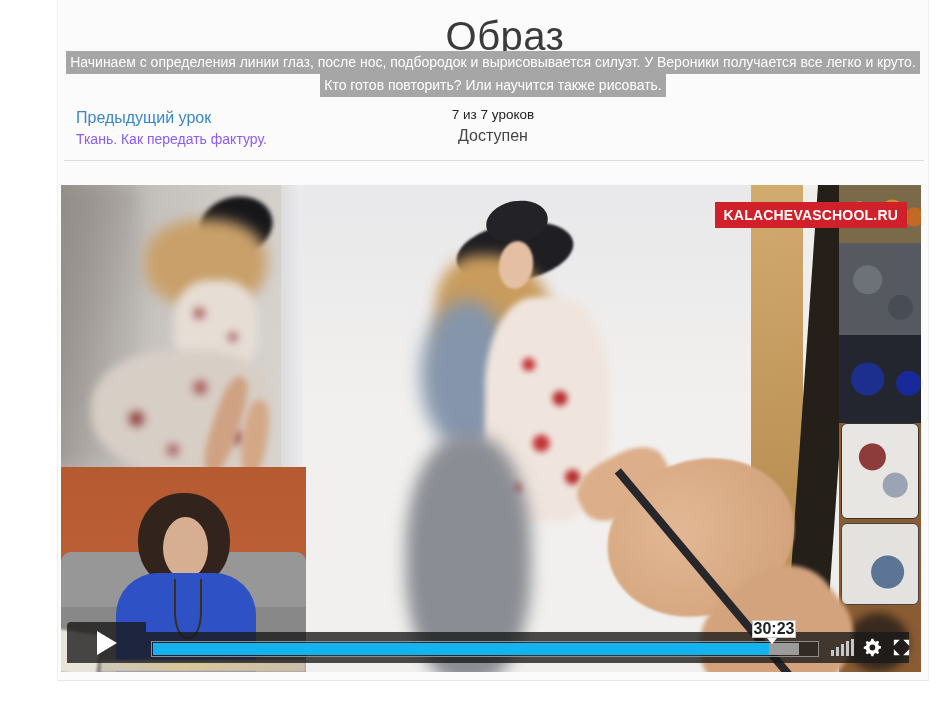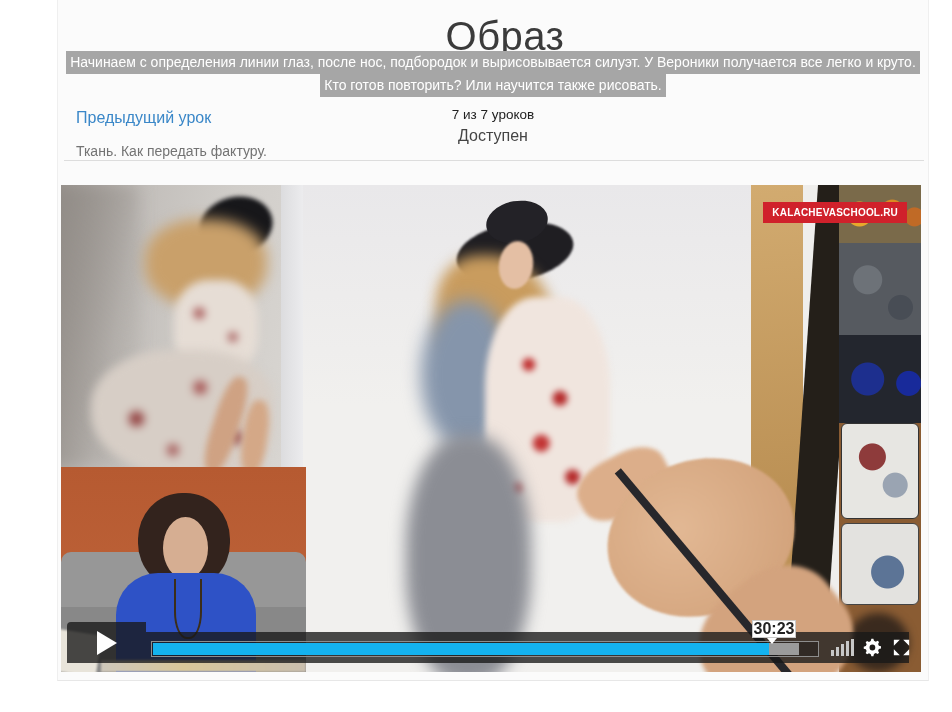--- a/index.html
+++ b/index.html
@@ -7,31 +7,31 @@
   .stage{position:relative;width:952px;height:712px;background:#fff;overflow:hidden;}
   .abs{position:absolute;}
   .content{position:absolute;left:57px;top:0;width:870px;height:680px;background:#fbfbfb;
     border-left:1px solid #efefef;border-right:1px solid #efefef;border-bottom:1px solid #e7e7e7;}
   .page-title{position:absolute;top:2px;left:0;width:100%;text-align:center;font-size:40px;
     font-weight:300;color:#3b3b3b;letter-spacing:.5px;line-height:44px;margin:12px;}
   .desc{position:absolute;top:51px;left:0;width:100%;text-align:center;font-size:14px;line-height:21px;}
   .desc .hl{background:var(--selection-gray,#a6a6a6);color:#fff;padding:1px 4px;display:inline-block;}
   .prev{position:absolute;left:18px;top:109px;}
   .prev a{color:var(--link-blue,#3a87c8);font-size:16px;text-decoration:none;cursor:pointer;}
-  .prev .ptitle{margin-top:16px;font-size:14px;color:#737373;}
+  .prev .ptitle{margin-top:4px;font-size:14px;color:#8b5cf6;}
   .centercol{position:absolute;left:0;right:0;top:107px;text-align:center;}
   .counter{font-size:13.5px;color:#222;}
   .status{font-size:16px;color:#444;margin-top:5px;}
   .divider{position:absolute;top:160px;left:6px;right:4px;border-top:1px solid #ddd;}
   
   .video{position:absolute;left:3px;top:185px;width:860px;height:487px;overflow:hidden;background:#efeeec;cursor:pointer;}
   .badge{position:absolute;background:var(--badge-red,#d0212b);color:#fff;font-weight:700;
     padding:5px 9px;font-size:15px;letter-spacing:.2px;white-space:nowrap;}
   .badge.left{left:15px;top:15px;}
-  .badge.right{right:14px;top:17px;font-size:10px;}
+  .badge.right{right:14px;top:17px;font-size:14px;}
   
   .playbox{position:absolute;left:6px;top:437px;width:79px;height:41px;background:rgba(24,24,24,.78);
     border-radius:4px 0 0 0;cursor:pointer;}
   .tri{position:absolute;left:30px;top:9px;width:0;height:0;border-left:20px solid #fff;
     border-top:12px solid transparent;border-bottom:12px solid transparent;}
   .cbar{position:absolute;left:85px;top:447px;width:763px;height:31px;background:rgba(24,24,24,.78);}
   .track{position:absolute;left:5px;top:9px;width:668px;height:16px;border:1px solid #8d8d8d;
     background:rgba(20,20,20,.35);box-sizing:border-box;display:flex;align-items:center;padding:1px;cursor:pointer;}
   .fill{height:12px;background:var(--progress-cyan,#14b2ef);}
   .scrub{width:30px;height:12px;background:#9b9b9b;cursor:pointer;}

